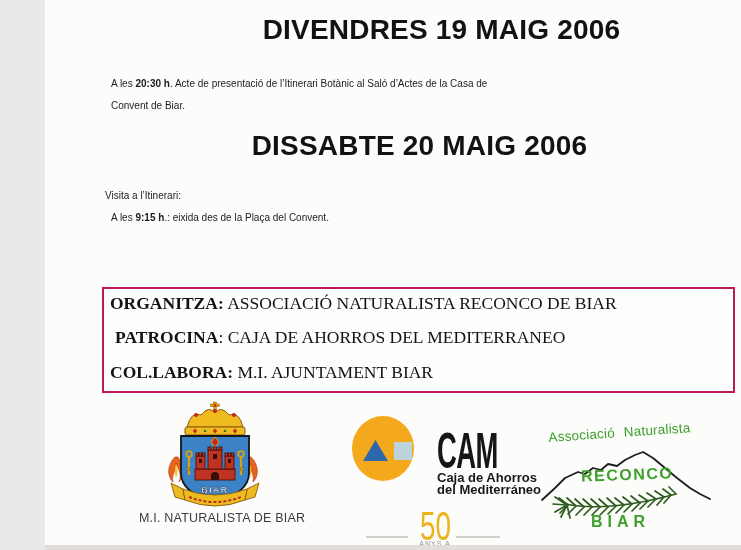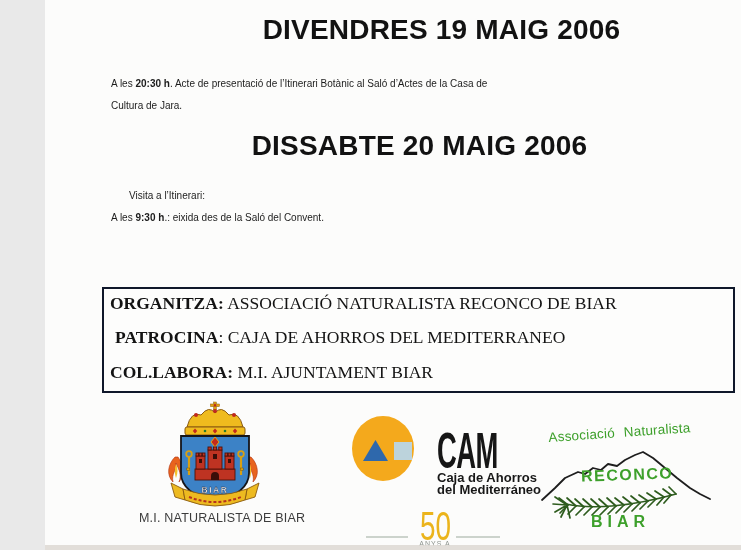--- a/index.html
+++ b/index.html
@@ -5,21 +5,21 @@
   html,body{margin:0;padding:0;}
   body{background:#e9e9e9;font-family:"Liberation Sans",sans-serif;}
   #page{position:relative;width:704px;height:550px;background:#fcfcfb;overflow:hidden;margin-left:45px;
         -webkit-font-smoothing:antialiased;}
   .abs{position:absolute;}
   .h1{font-family:"Liberation Sans",sans-serif;font-weight:bold;font-size:28px;
       color:#121212;letter-spacing:0.2px;white-space:nowrap;text-align:center;}
   .body-text{font-family:"Liberation Sans",sans-serif;font-size:10px;color:#1c1c1c;
       line-height:22px;}
   .body-text b{font-weight:bold;}
-  #credits-box{left:57px;top:287px;width:629px;height:102px;border:2px solid #0f172a;background:#fdfdfc;}
+  #credits-box{left:57px;top:287px;width:629px;height:102px;border:2px solid #be185d;background:#fdfdfc;}
   .credit-row{position:absolute;font-family:"Liberation Serif",serif;font-size:17.5px;color:#131313;white-space:nowrap;}
   .credit-row .lbl{font-weight:bold;}
   
   #ajuntament-caption{left:94px;top:511px;width:180px;font-size:12.5px;color:#3c3c3c;letter-spacing:0.2px;white-space:nowrap;}
   
   #cam-circle{left:307px;top:416px;width:62px;height:65px;}
   #cam-wordmark{left:392px;top:426px;font-size:49px;font-weight:bold;color:#161616;
       line-height:1;letter-spacing:-1px;transform:scale(0.56,1.02);transform-origin:0 0;white-space:nowrap;}
   #cam-caption{left:392px;top:472px;font-size:13px;font-weight:bold;color:#181818;line-height:11.5px;white-space:nowrap;}
   #cam-fifty{left:368px;top:506px;width:44px;text-align:center;font-size:41px;line-height:1;
@@ -36,29 +36,29 @@
 </style>
 </head>
 <body>
 
 <div id="page">
 
   <div class="abs h1" style="left:26px;top:14px;width:741px;">DIVENDRES 19 MAIG 2006</div>
 
   <div class="abs body-text" style="left:66px;top:73px;width:645px;">
     <span>A les </span><b>20:30 h</b><span>. Acte de presentació de l’Itinerari Botànic al Saló d’Actes de la Casa de</span><br>
-    <span>Cultura de Jara.</span>
+    <span>Convent de Biar.</span>
   </div>
 
   <div class="abs h1" style="left:4px;top:130px;width:741px;">DISSABTE 20 MAIG 2006</div>
 
-  <div class="abs body-text" style="left:84px;top:185px;text-align:right;">Visita a l’Itinerari:</div>
+  <div class="abs body-text" style="left:60px;top:185px;text-align:right;">Visita a l’Itinerari:</div>
 
   <div class="abs body-text" style="left:66px;top:207px;">
-    <span>A les </span><b>9:30 h</b><span>.: eixida des de la Saló del Convent.</span>
+    <span>A les </span><b>9:15 h</b><span>.: eixida des de la Plaça del Convent.</span>
   </div>
 
 
   <div class="abs" id="credits-box">
     <div class="credit-row" style="left:6px;top:4px;">
       <span class="lbl">ORGANITZA:</span><span> ASSOCIACIÓ NATURALISTA RECONCO DE BIAR</span>
     </div>
     <div class="credit-row" style="left:11px;top:38px;">
       <span class="lbl">PATROCINA</span><span>: CAJA DE AHORROS DEL MEDITERRANEO</span>
     </div>

